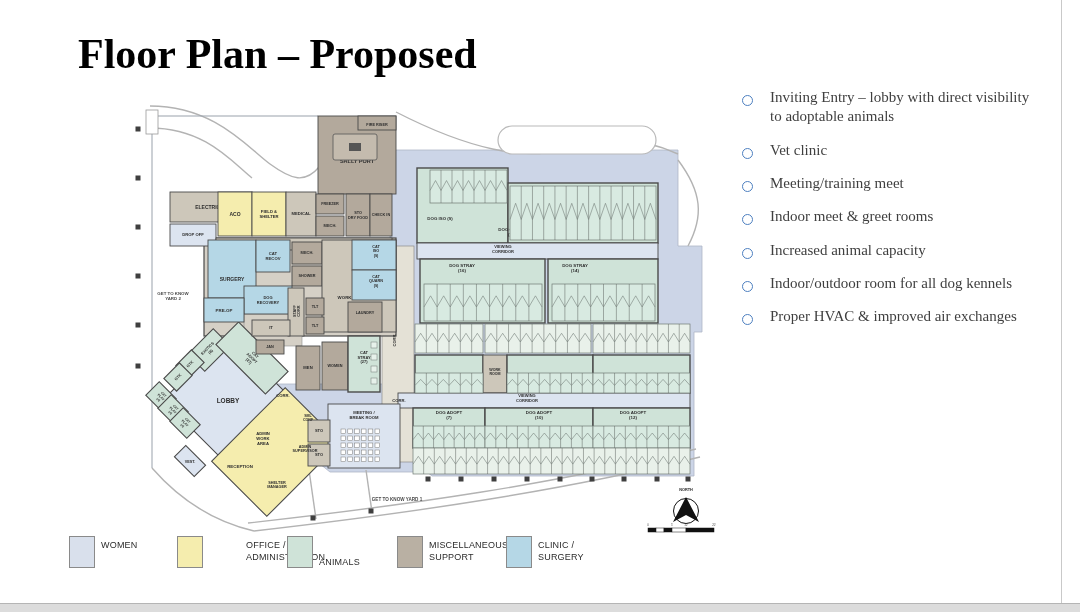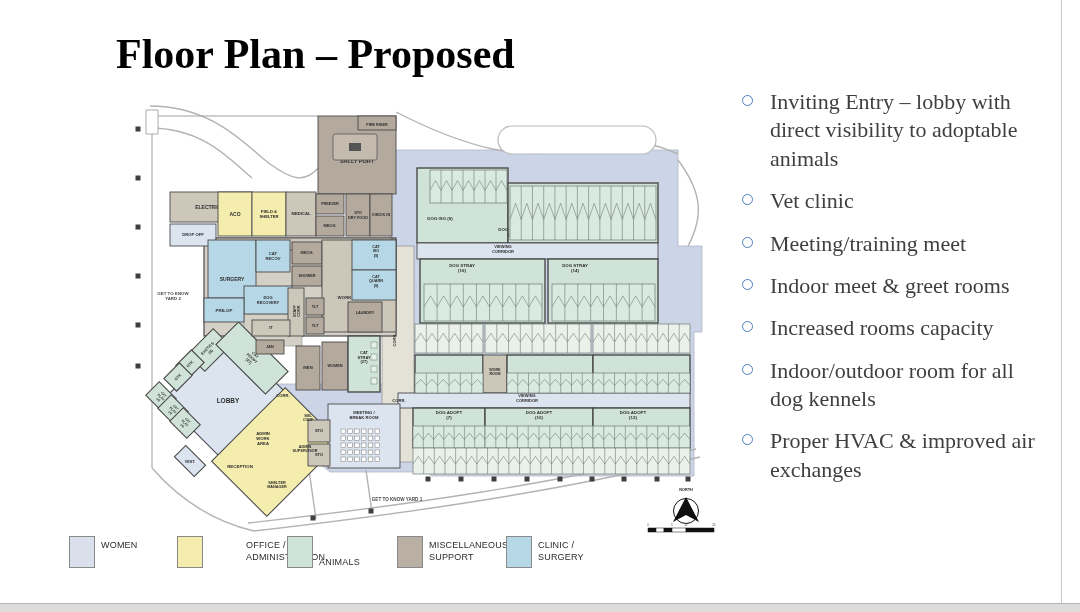--- a/index.html
+++ b/index.html
@@ -1,22 +1,22 @@
 <!DOCTYPE html>
 <html><head>
 <meta charset="utf-8">
 <style>
   html,body{margin:0;padding:0;background:#fff;}
   #slide{position:relative;width:1080px;height:612px;background:#ffffff;overflow:hidden;
          font-family:"Liberation Sans",sans-serif;}
   #title{position:absolute;left:78px;top:30px;font-family:"Liberation Serif",serif;
-         font-weight:bold;font-size:42px;color:#000;letter-spacing:0px;margin-left:38px;}
+         font-weight:bold;font-size:42px;color:#000;letter-spacing:0px;}
   #plan-wrap{position:absolute;left:0;top:0;width:1080px;height:612px;}
   #bullets{position:absolute;left:740px;top:88px;width:300px;list-style:none;margin:0;padding:0;
-           font-family:"Liberation Serif",serif;font-size:22px;line-height:1.29;}
+           font-family:"Liberation Serif",serif;font-size:15px;line-height:1.29;}
   #bullets li{position:relative;padding-left:30px;margin-bottom:14px;}
   #bullets li .marker{position:absolute;left:2px;top:7px;width:9px;height:9px;border-radius:50%;
            border:1.6px solid #4d7fc0;background:transparent;}
   #legend{position:absolute;left:0;top:536px;width:720px;height:40px;}
   .leg-item{position:absolute;top:0;display:flex;align-items:flex-start;}
   .leg-swatch{width:24px;height:30px;border:1px solid #8a8a8a;flex:0 0 auto;}
   .leg-label{margin-left:6px;margin-top:3px;font-size:9px;color:#2b2b2b;line-height:1.35;
              white-space:pre-line;letter-spacing:.2px;}
   #right-line{position:absolute;left:1061px;top:0;width:1px;height:612px;background:#c9c9c9;}
   #bottom-strip{position:absolute;left:0;top:603px;width:1080px;height:9px;background:#dcdcdc;
@@ -548,21 +548,21 @@
           <text x="686" y="526" font-size="2.8" fill="#444" text-anchor="middle" font-family="Liberation Sans, sans-serif">10'</text>
           <text x="714" y="526" font-size="2.8" fill="#444" text-anchor="middle" font-family="Liberation Sans, sans-serif">20'</text>
         </g>
       </svg></div>
   <div id="title">Floor Plan – Proposed</div>
   <ul id="bullets" style="color: rgb(63, 63, 63);">
       <li><span class="marker" style="border-color: rgb(77, 127, 192);"></span><span>Inviting Entry – lobby with direct visibility to adoptable animals</span></li>
       <li><span class="marker" style="border-color: rgb(77, 127, 192);"></span><span>Vet clinic</span></li>
       <li><span class="marker" style="border-color: rgb(77, 127, 192);"></span><span>Meeting/training meet</span></li>
       <li><span class="marker" style="border-color: rgb(77, 127, 192);"></span><span>Indoor meet &amp; greet rooms</span></li>
-      <li><span class="marker" style="border-color: rgb(77, 127, 192);"></span><span>Increased rooms capacity</span></li>
+      <li><span class="marker" style="border-color: rgb(77, 127, 192);"></span><span>Increased animal capacity</span></li>
       <li><span class="marker" style="border-color: rgb(77, 127, 192);"></span><span>Indoor/outdoor room for all dog kennels</span></li>
       <li><span class="marker" style="border-color: rgb(77, 127, 192);"></span><span>Proper HVAC &amp; improved air exchanges</span></li>
     </ul>
   <div id="legend">
       <div class="leg-item" style="left: 69px;">
         <div class="leg-swatch" style="background: rgb(217, 224, 236);"></div>
         <div class="leg-label">WOMEN</div>
       </div>
       <div class="leg-item" style="left: 177px; gap: 37px;">
         <div class="leg-swatch" style="background: rgb(245, 237, 174);"></div>

